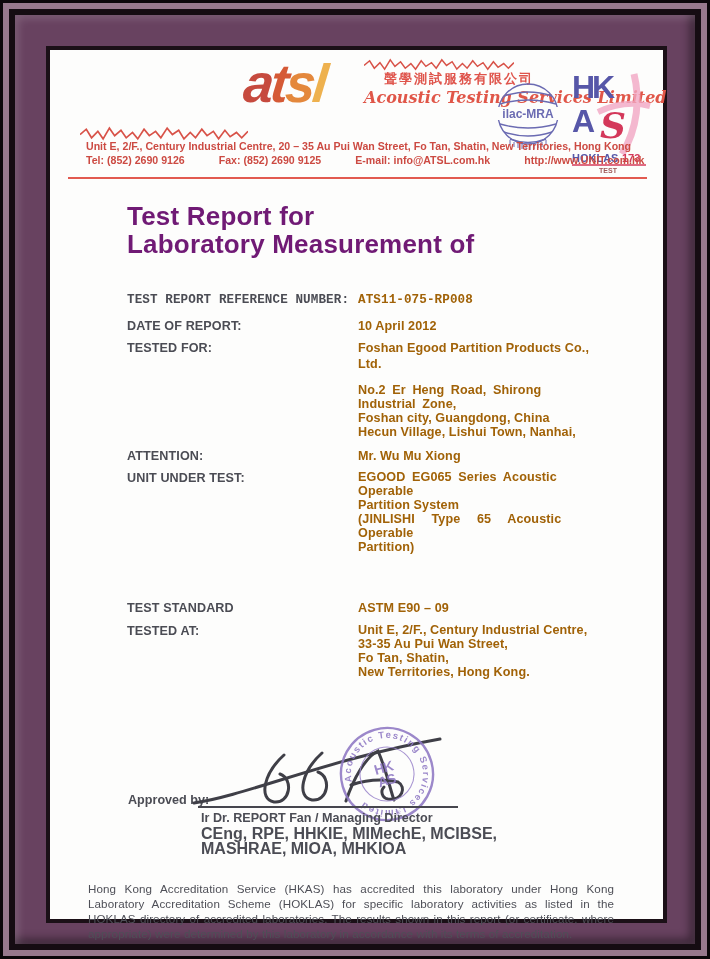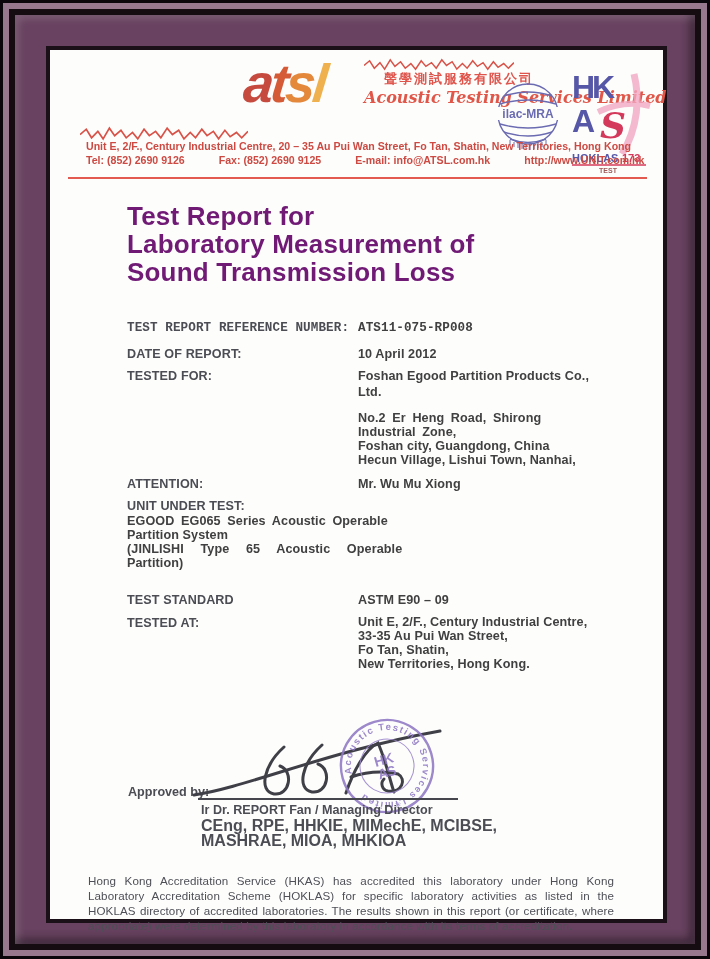--- a/index.html
+++ b/index.html
@@ -42,26 +42,26 @@
   .addr1{position:absolute;left:36px;top:90px;font-size:10.6px;font-weight:bold;color:#cc4a42;white-space:nowrap;}
   .addr2{position:absolute;left:36px;top:104px;font-size:10.6px;font-weight:bold;color:#cc4a42;white-space:nowrap;display:flex;gap:34px;}
   .red-line{position:absolute;left:18px;right:16px;top:127px;height:2px;background:#e25a50;}
   
   .title{margin:22px 0 0 77px;font-size:26px;font-weight:bold;color:#701a75;line-height:28px;letter-spacing:.2px;}
   .title span{display:block;}
   
   .rows{margin:34px 0 0 77px;width:474px;font-size:12.6px;font-weight:bold;letter-spacing:.1px;}
   .row{display:flex;align-items:flex-start;}
   .row .lab{width:231px;flex-shrink:0;color:#4b4c54;line-height:16px;}
-  .row .val{flex:1;color:#404040;line-height:16px;}
+  .row .val{flex:1;color:#a16207;line-height:16px;}
   .val .ln{display:block;line-height:14px;}
   .stretch-sm{word-spacing:3px;}
   .stretch-lg{word-spacing:13px;}
   .mb-ref{margin-bottom:10px;font-family:Liberation Mono, monospace;} .mb-date{margin-bottom:6px;} .mb-tf{margin-bottom:11px;}
-  .mb-addr{margin-bottom:9px;} .mb-attn{margin-bottom:6px;} .mb-unit{margin-bottom:22px;flex-direction:column;}
+  .mb-addr{margin-bottom:9px;} .mb-attn{margin-bottom:6px;} .mb-unit{margin-bottom:46px;}
   .mb-std{margin-bottom:7px;}
   
   .sigzone{position:relative;height:142px;margin-top:44px;}
   .approved{position:absolute;left:78px;top:70px;font-size:12.6px;font-weight:600;color:#4b4c54;}
   .sig-svg{position:absolute;left:138px;top:8px;}
   .sig-line{position:absolute;left:148px;top:83px;width:260px;border-top:2px solid #46464e;}
   .sig-name{position:absolute;left:151px;top:88px;font-size:12.6px;font-weight:bold;color:#4b4c54;line-height:15px;}
   .sig-quals{position:absolute;left:151px;top:103px;font-size:16px;font-weight:bold;color:#4b4c54;line-height:15px;white-space:pre-line;}
   .stamp{position:absolute;left:288px;top:2px;opacity:.88;transform:rotate(-16deg);}
   
@@ -142,21 +142,20 @@
         <span>Fax: (852) 2690 9125</span>
         <span>E-mail: info@ATSL.com.hk</span>
         <span>http://www.UNIT.com.hk</span>
       </div>
       <div class="red-line"></div>
     </div>
 
     <div class="title">
       <span>Test Report for</span>
       <span>Laboratory Measurement of</span>
-      <span>Sound Transmission Loss</span>
     </div>
 
     <div class="rows">
       <div class="row mb-ref">
         <span class="lab">TEST REPORT REFERENCE NUMBER:</span>
         <span class="val">ATS11-075-RP008</span>
       </div>
       <div class="row mb-date">
         <span class="lab">DATE OF REPORT:</span>
         <span class="val">10 April 2012</span>

